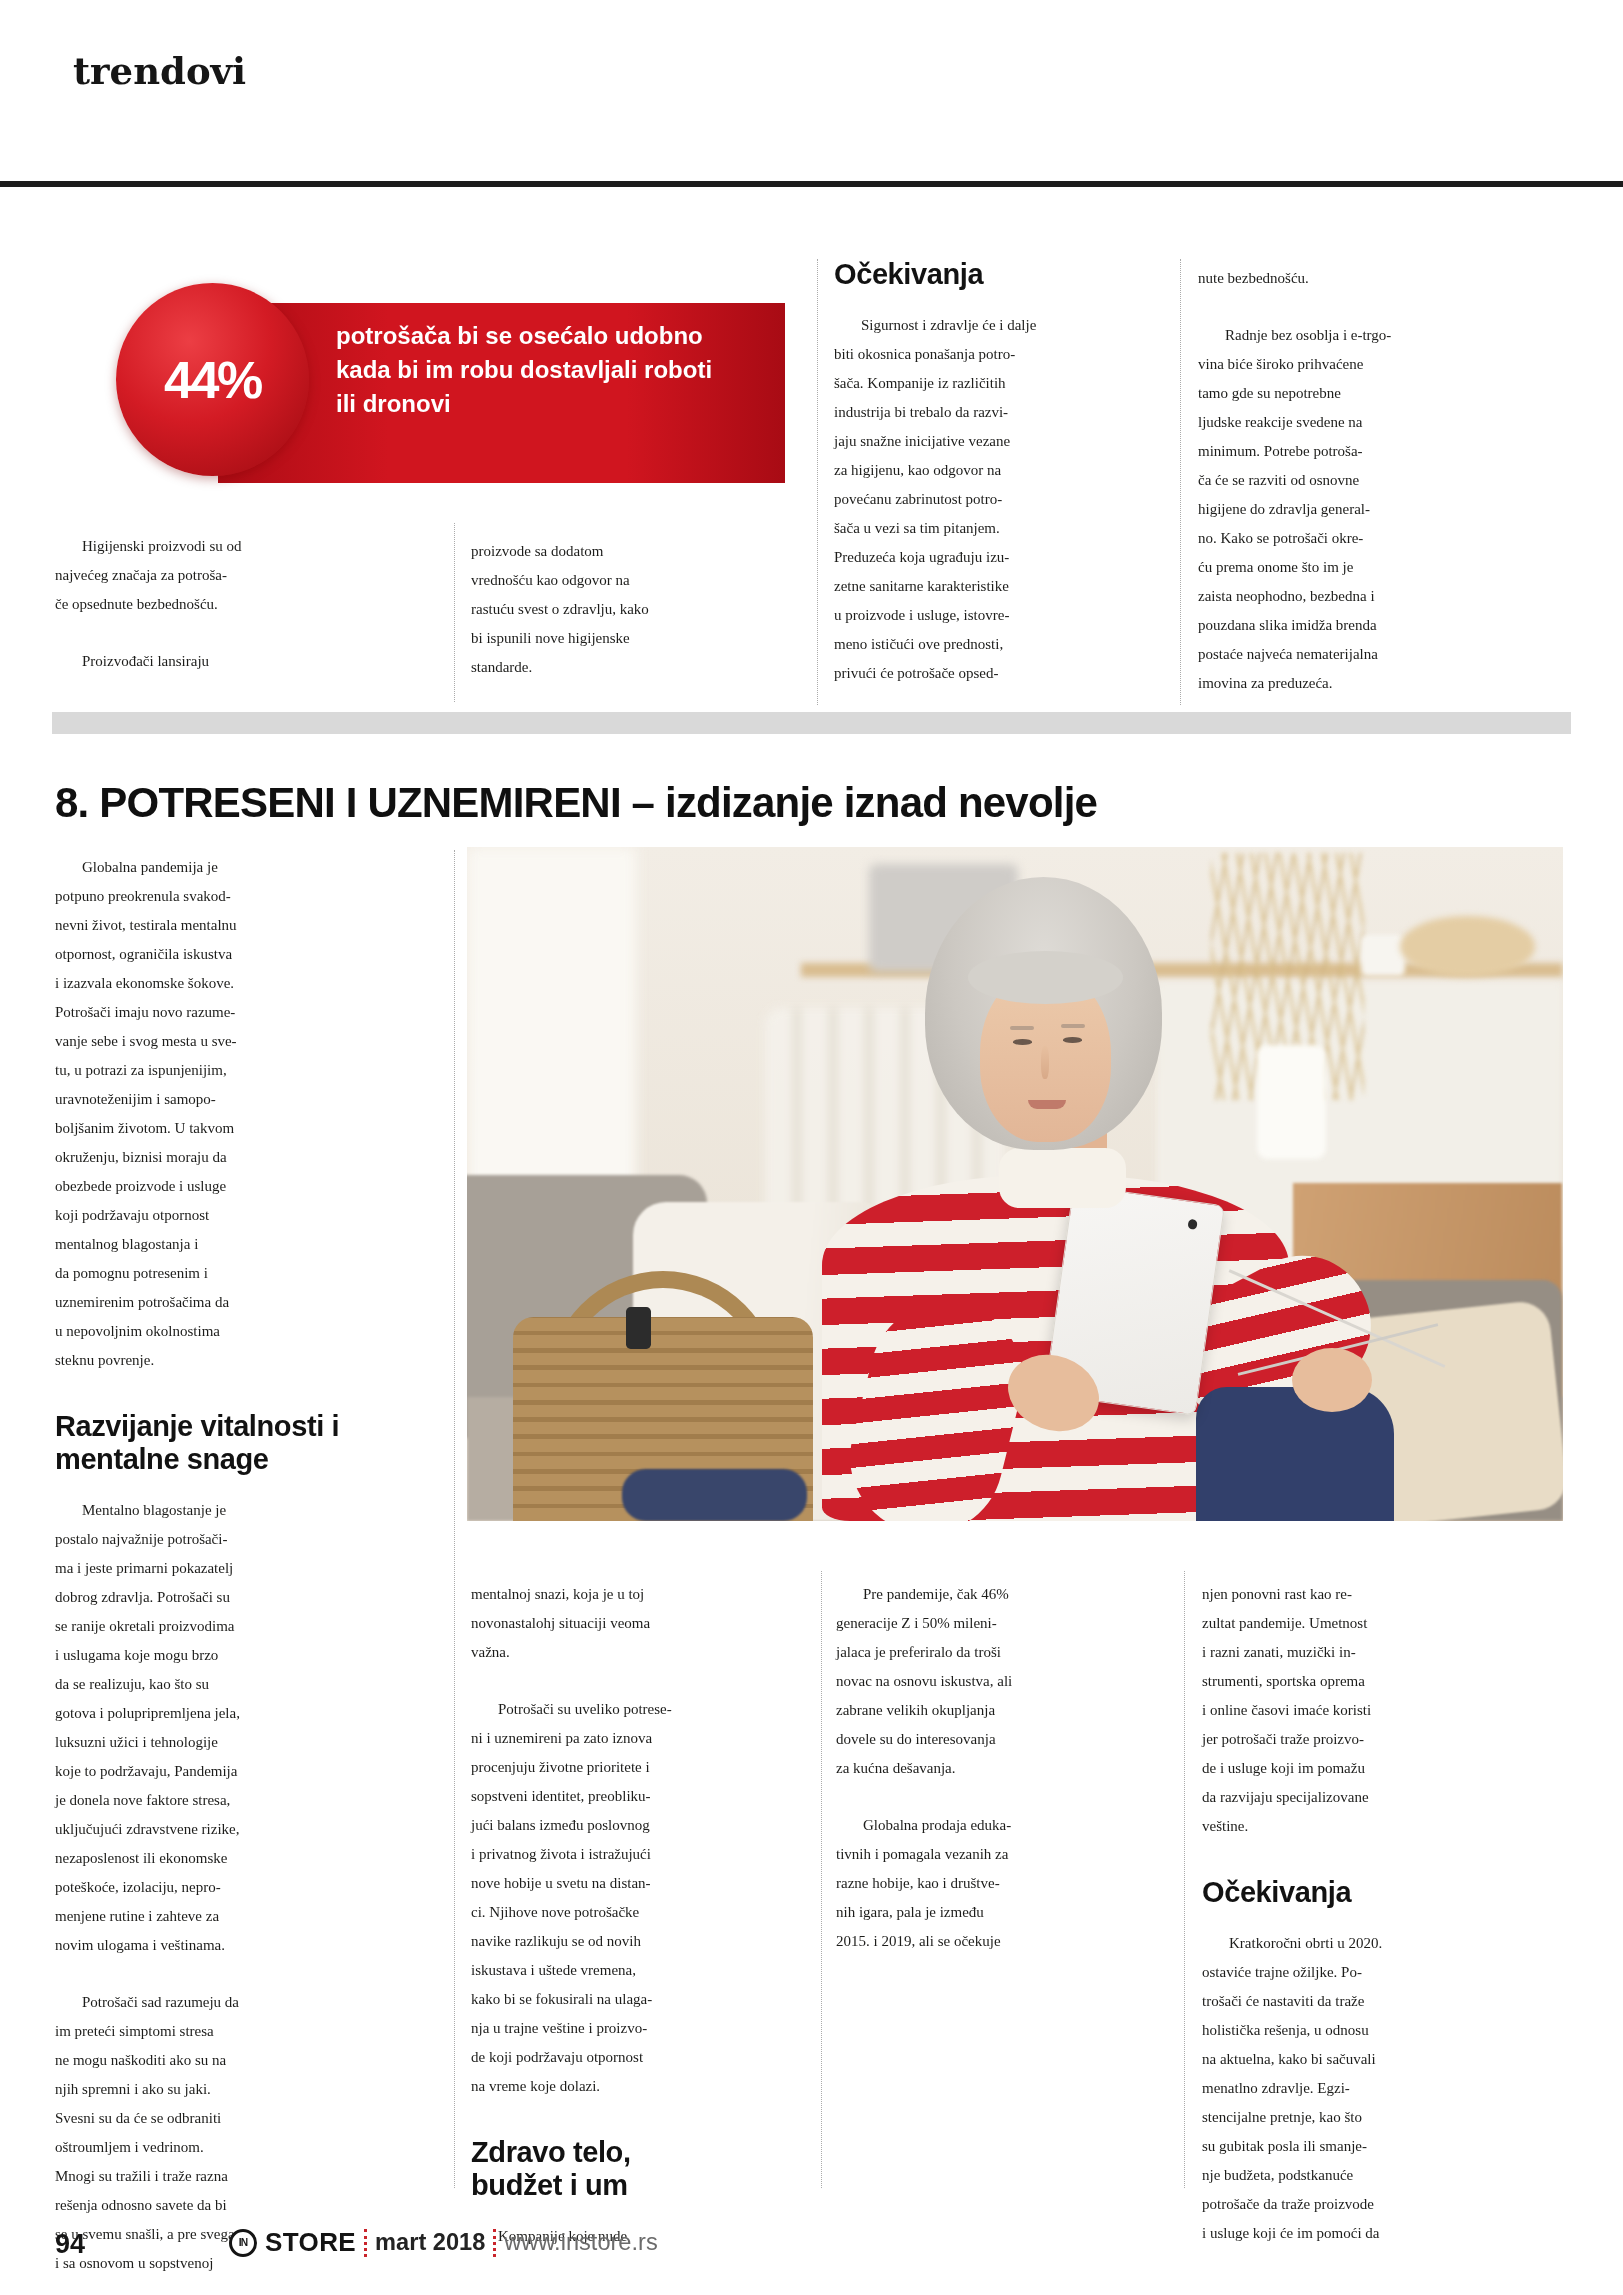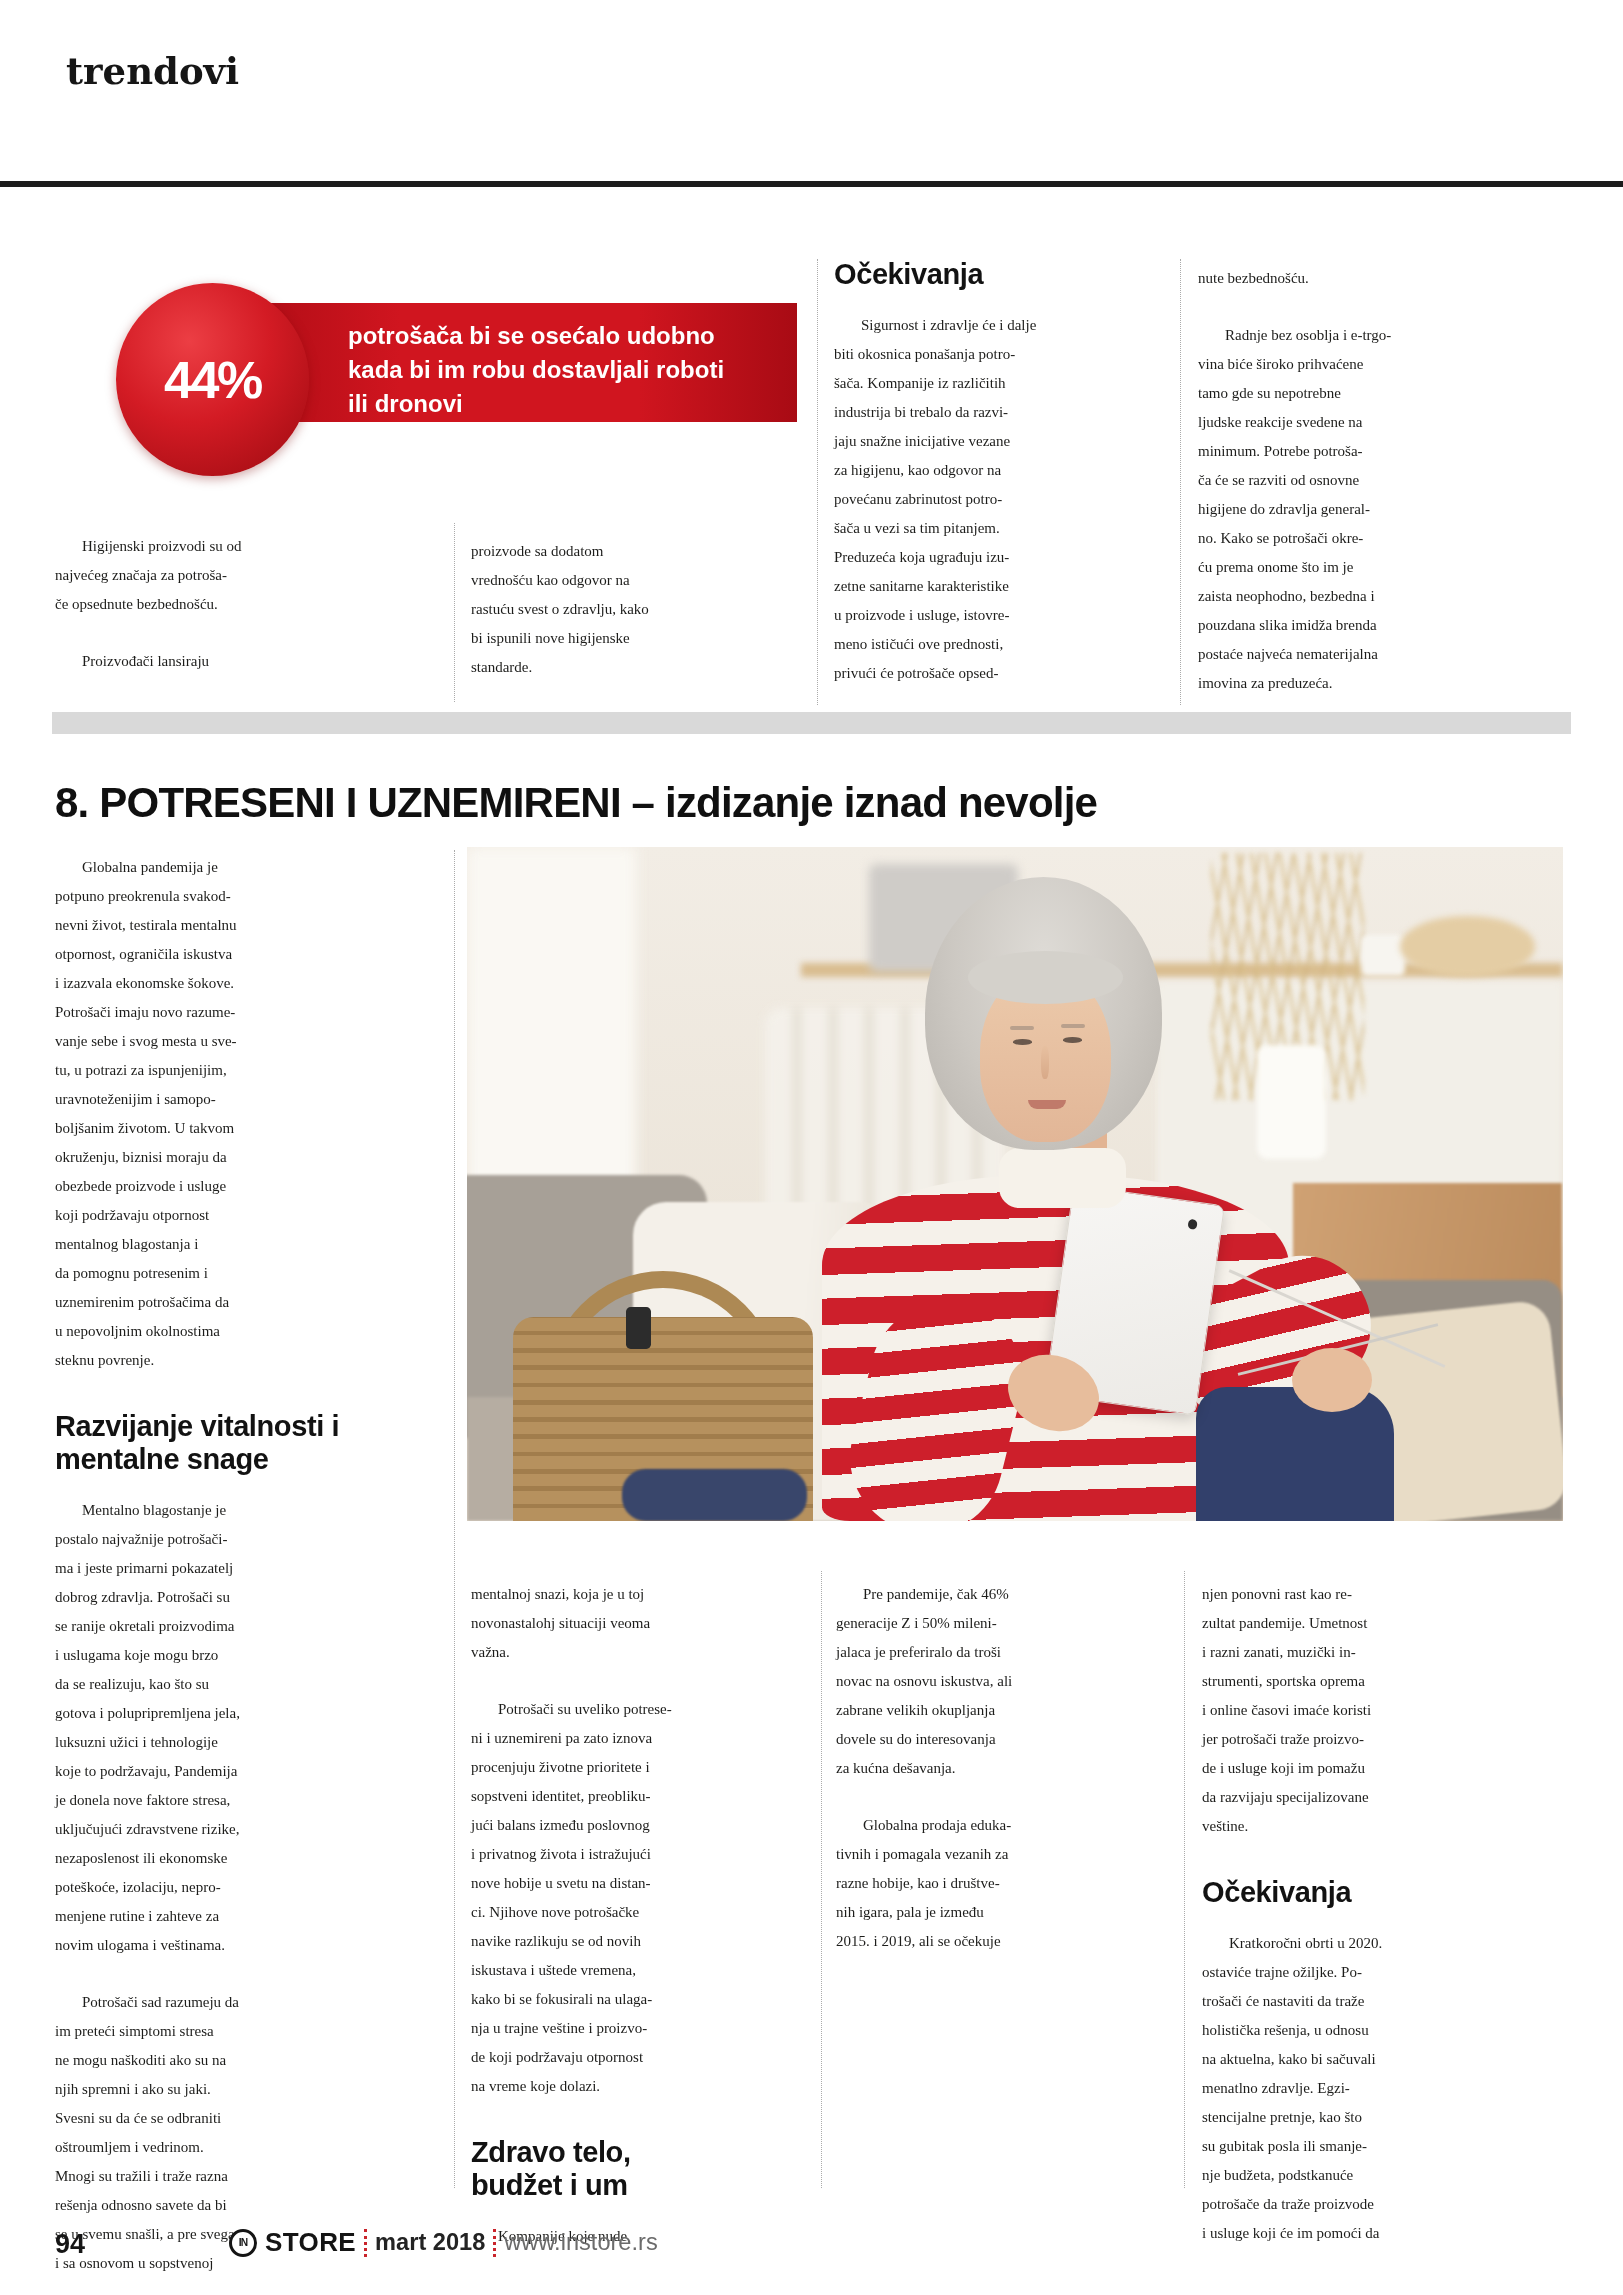--- a/index.html
+++ b/index.html
@@ -1,38 +1,38 @@
 <!DOCTYPE html>
 <html style="font-size:12.6px"><head>
 <meta charset="utf-8">
 <style>
   html,body{margin:0;padding:0;background:#ffffff;}
   .page{position:relative;width:1623px;height:2295px;background:#ffffff;overflow:hidden;
         font-family:"Liberation Serif", serif;color:#1d1d1b;}
 
   
-  .kicker{position:absolute;left:66px;top:49px;font-family:"DejaVu Serif",serif;
+  .kicker{position:absolute;left:73px;top:49px;font-family:"DejaVu Serif",serif;
           font-weight:bold;font-size:37px;letter-spacing:0;color:#161616;}
   .head-rule{position:absolute;left:0px;top:181px;width:1623px;height:5.5px;background:#1c1c1c;}
 
   
   .p{white-space:pre-line;font-size:15px;line-height:29px;color:#1d1d1b;margin:0 0 28px 0;}
   .p.indent{text-indent:27px;}
   .h3{font-family:"Liberation Sans",sans-serif;font-weight:bold;font-size:29px;line-height:33px;
       color:#121212;margin:0 0 20.4px 0;white-space:pre-line;letter-spacing:-0.4px;}
   .col{position:absolute;width:352px;}
 
   
   #top-col1{left:55px;top:532px;}
   #top-col2{left:471px;top:537px;}
   #top-col3{left:834px;top:258px;}
   #top-col4{left:1198px;top:264px;}
 
   
-  .badge-banner{position:absolute;left:230px;top:303px;width:567px;height:119px;
+  .badge-banner{position:absolute;left:218px;top:303px;width:567px;height:180px;
      background:linear-gradient(90deg,#ad0c15 0%,#d0151f 30%,#d0151f 72%,#a80b14 100%);}
   .badge-caption{position:absolute;left:118px;top:15.7px;width:433px;
      font-family:"Liberation Sans",sans-serif;font-weight:bold;font-size:24px;line-height:34px;
      color:#ffffff;white-space:pre-line;}
   .badge-circle{position:absolute;left:116px;top:283px;width:193px;height:193px;border-radius:50%;
      background:radial-gradient(circle at 38% 30%, #ec3e44 0%, #d31b24 45%, #9b0a10 100%);
      box-shadow:0 3.1px 11px rgba(120,0,0,.35);
      display:flex;align-items:center;justify-content:center;}
   .badge-percent{font-family:"Liberation Sans",sans-serif;font-weight:bold;font-size:52px;
      color:#ffffff;letter-spacing:-2.4px;}

